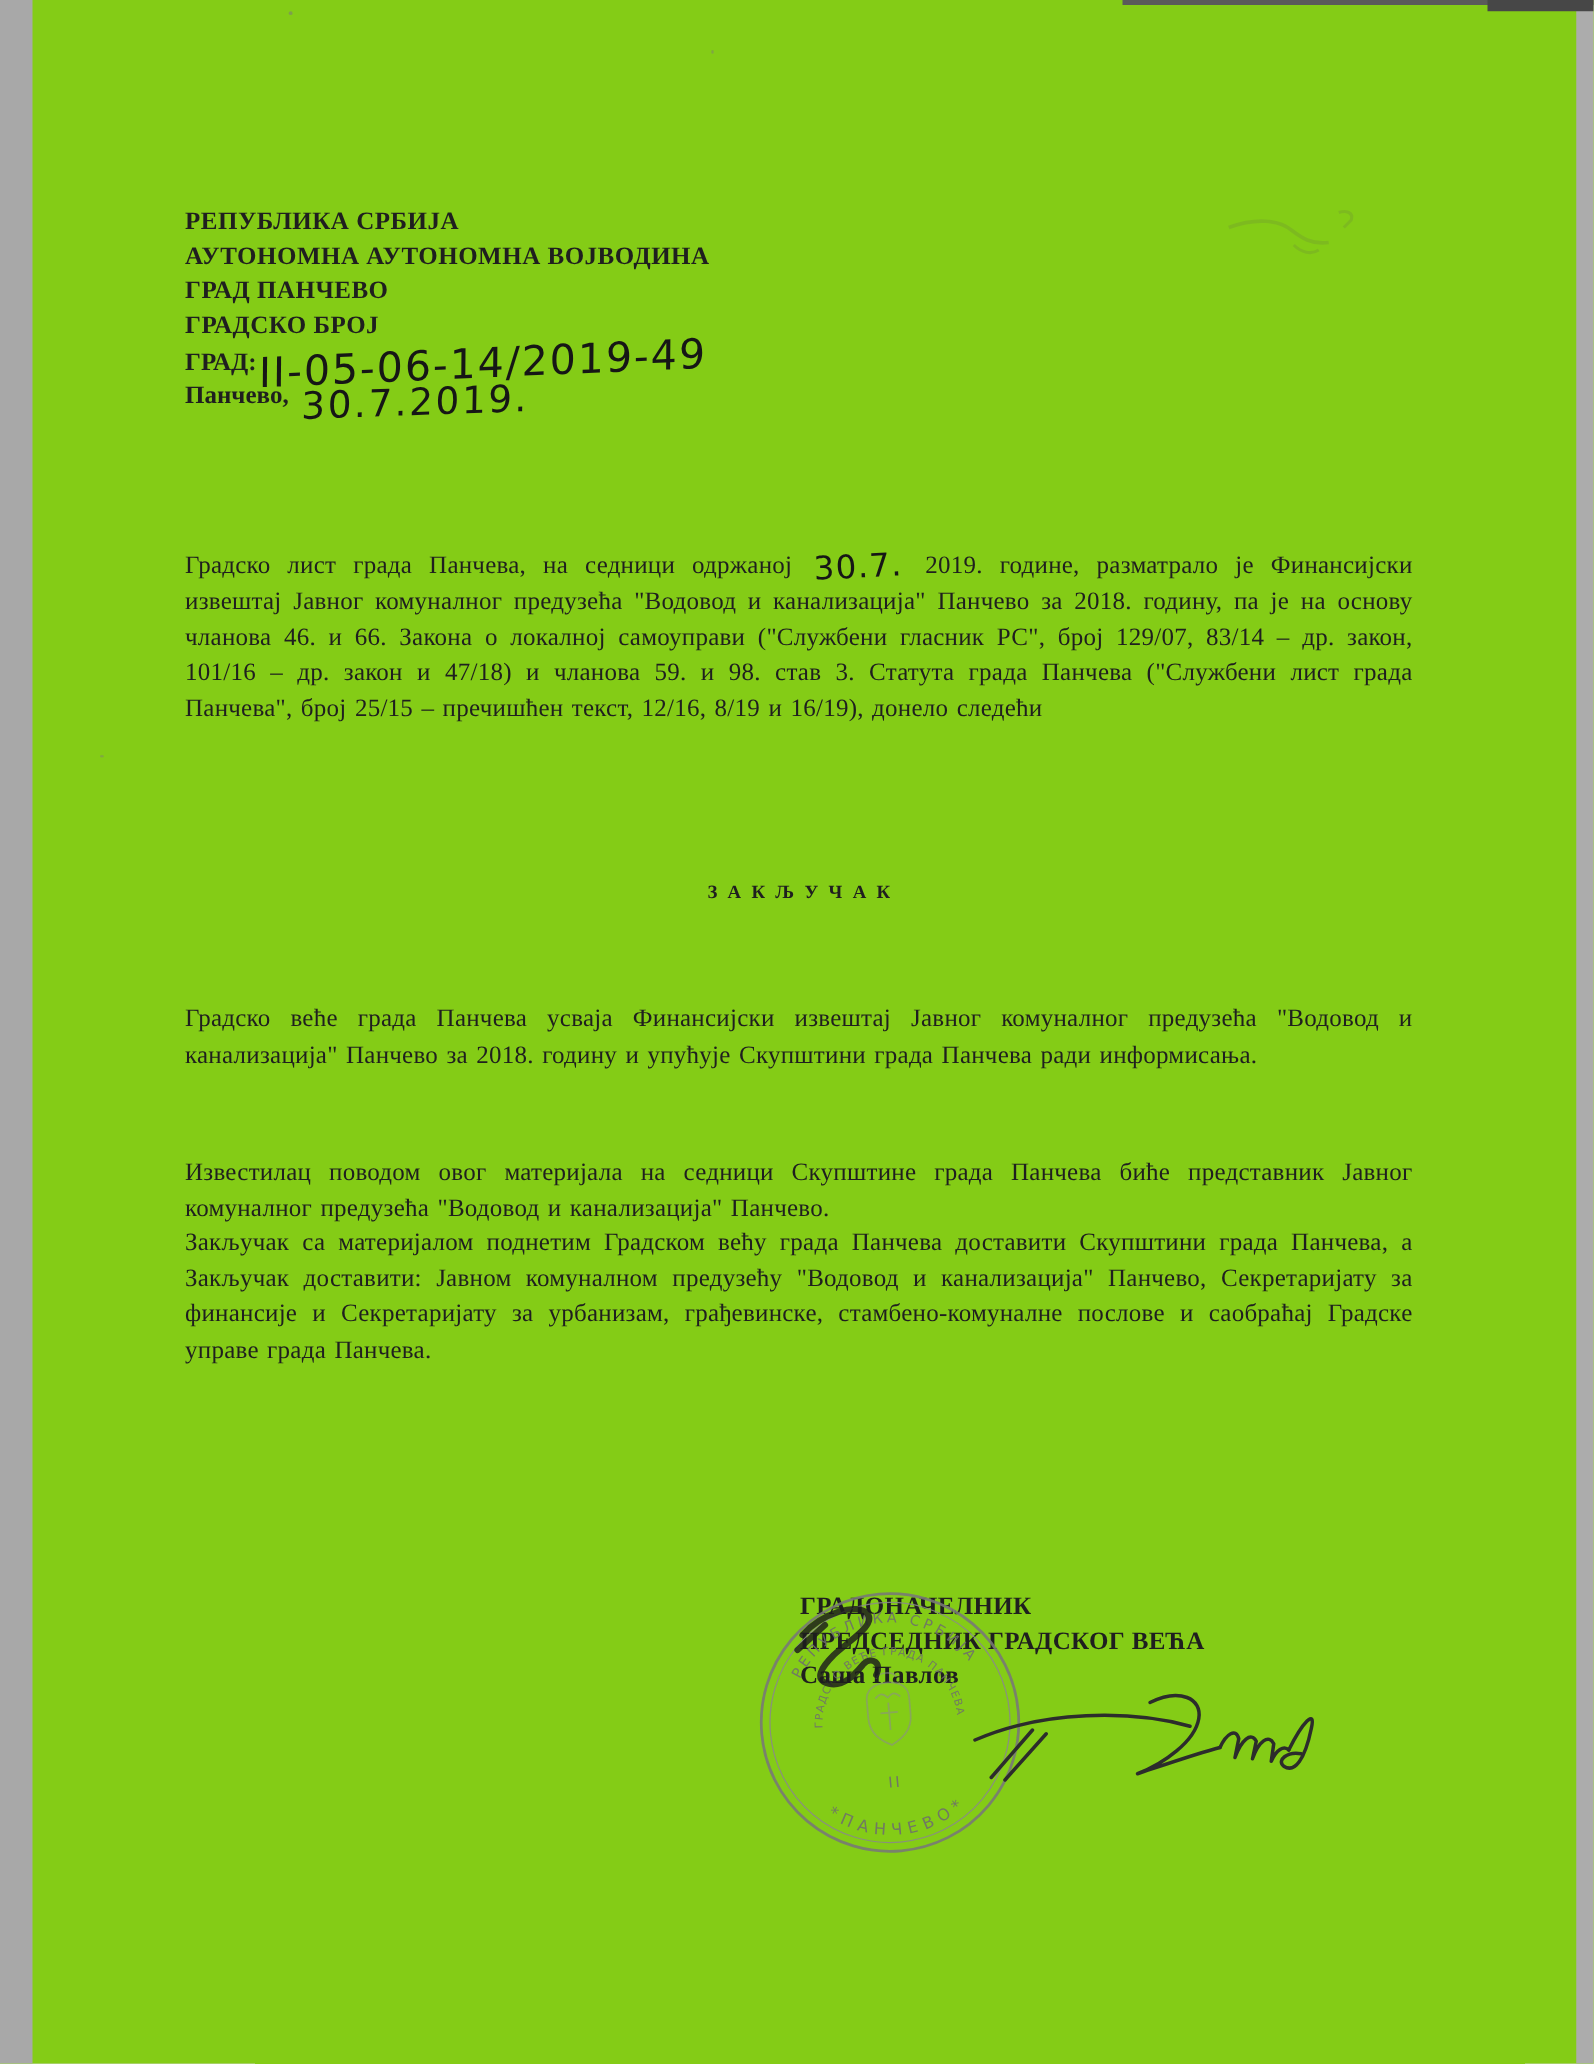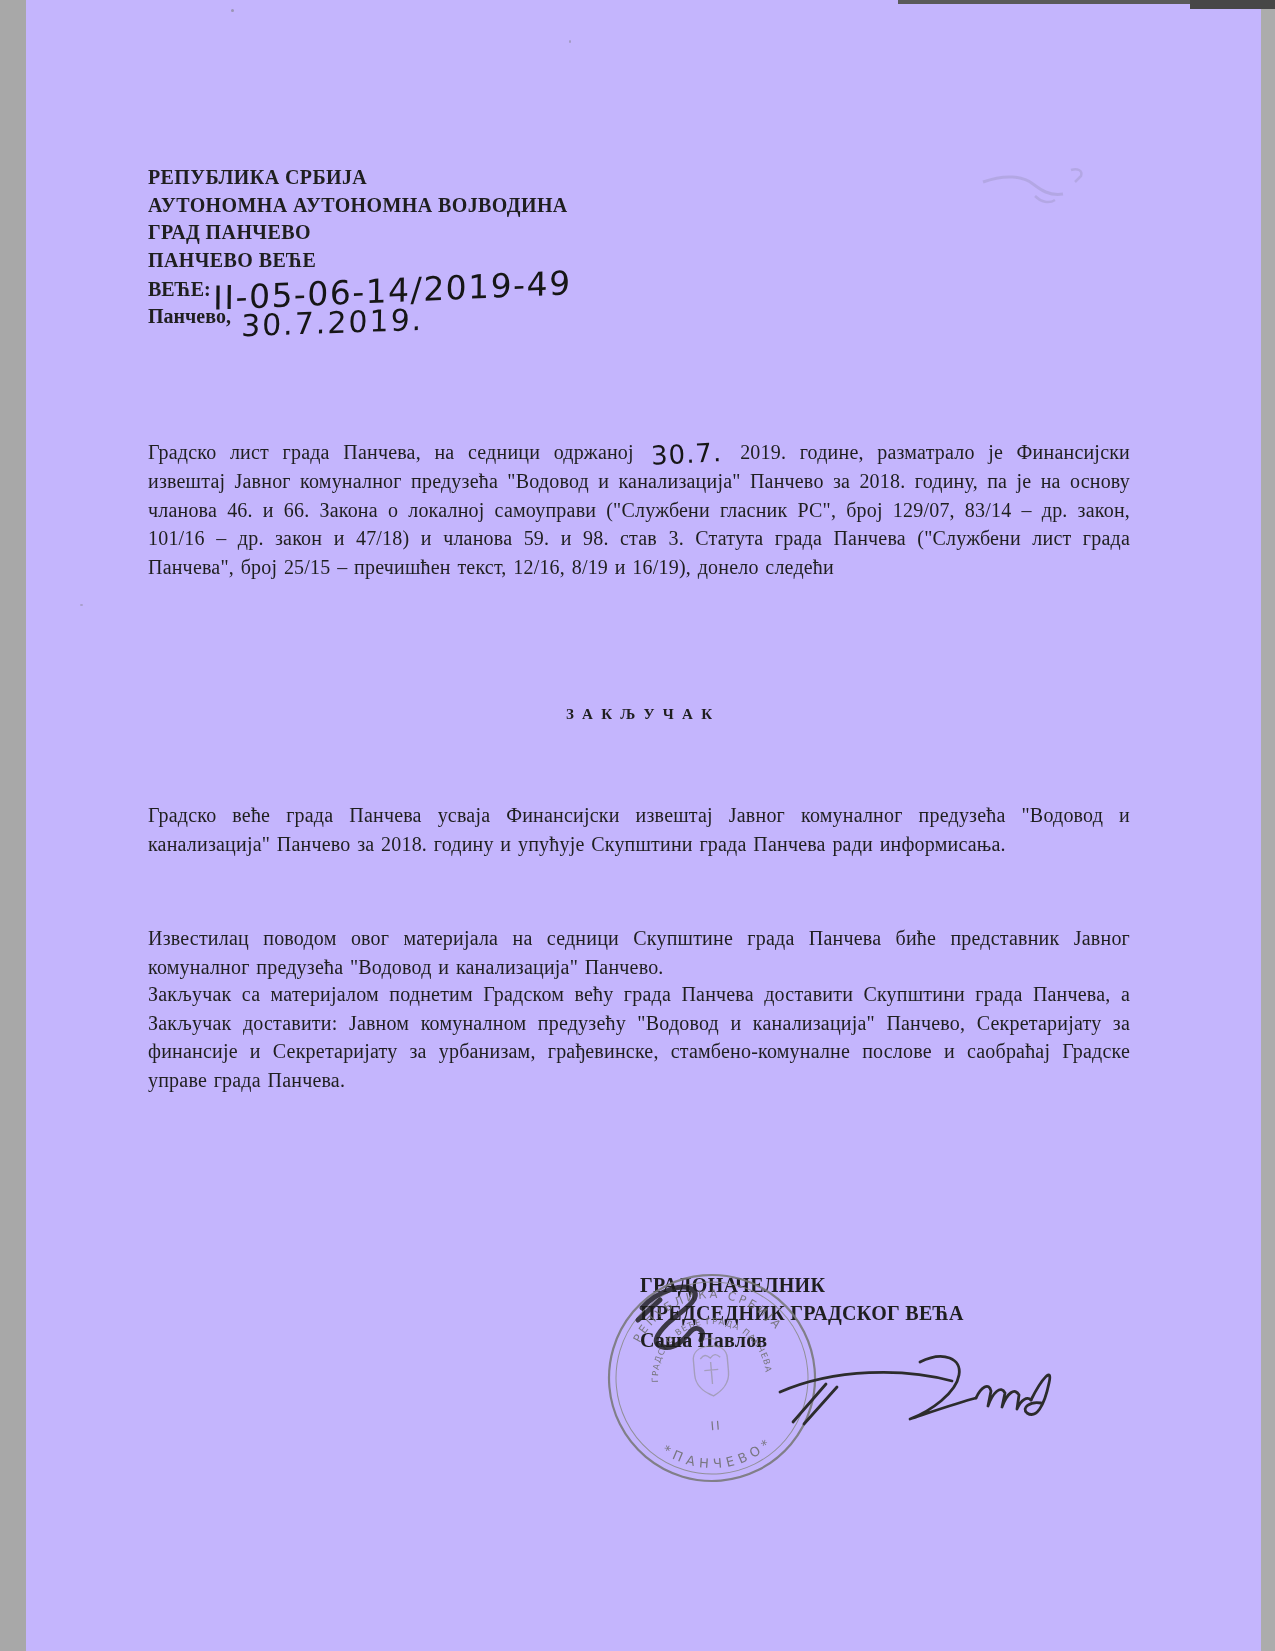--- a/index.html
+++ b/index.html
@@ -1,18 +1,18 @@
 <!DOCTYPE html>
 <html><head>
 <meta charset="utf-8">
 <style>
   html,body { margin:0; padding:0; background:#d9d9d9; }
   .page {
     position:relative; width:1275px; height:1651px;
-    background:#c4b5fd; overflow:hidden;
+    background:#84cc16; overflow:hidden;
     font-family:"Liberation Serif", serif;
     color:#1f1f1f;
   }
   
   .edge-left  { position:absolute; left:0; top:0; width:26px; height:1651px; background:#a8a8a8; }
   .edge-right { position:absolute; left:1261px; top:4px; width:14px; height:1647px; background:#acacac; }
   .edge-top-thin  { position:absolute; left:898px; top:0; width:377px; height:4px; background:#5a5a5a; }
   .edge-top-thick { position:absolute; left:1190px; top:0; width:85px; height:9px; background:#474747; }
   .speck { position:absolute; border-radius:50%; background:#7a7a7a; }
 
@@ -71,23 +71,23 @@
   <svg class="smudge" viewBox="0 0 130 60">
     <path d="M8 22 C 30 14, 48 16, 58 24 C 66 30, 74 36, 88 34" stroke="#555" stroke-width="3" fill="none"></path>
     <path d="M96 10 C 102 8, 108 10, 106 16 L 100 22" stroke="#555" stroke-width="2.5" fill="none"></path>
     <path d="M60 36 C 66 42, 74 44, 80 40" stroke="#555" stroke-width="2.5" fill="none"></path>
   </svg>
 
   <div class="header">
     <div class="header-line">РЕПУБЛИКА СРБИЈА</div>
     <div class="header-line">АУТОНОМНА АУТОНОМНА ВОЈВОДИНА</div>
     <div class="header-line">ГРАД ПАНЧЕВО</div>
-    <div class="header-line">ПАНЧЕВО ВЕЋЕ</div>
+    <div class="header-line">ГРАДСКО БРОЈ</div>
     <div class="number-line">
-      <span>ВЕЋЕ:</span><span class="hand hand-number">II-05-06-14/2019-49</span>
+      <span>ГРАД:</span><span class="hand hand-number">II-05-06-14/2019-49</span>
     </div>
     <div class="place-line">
       <span>Панчево,</span><span class="hand hand-date">30.7.2019.</span>
     </div>
   </div>
 
   <div class="para" style="top:438px;">
     <span>Градско лист града Панчева, на седници одржаној</span>
     <span class="hand hand-inline">30.7.</span>
     <span>2019. године, разматрало је Финансијски извештај Јавног комуналног предузећа "Водовод и канализација" Панчево за 2018. годину, па је на основу чланова 46. и 66. Закона о локалној самоуправи ("Службени гласник РС", број 129/07, 83/14 – др. закон, 101/16 – др. закон и 47/18) и чланова 59. и 98. став 3. Статута града Панчева ("Службени лист града Панчева", број 25/15 – пречишћен текст, 12/16, 8/19 и 16/19), донело следећи</span>

